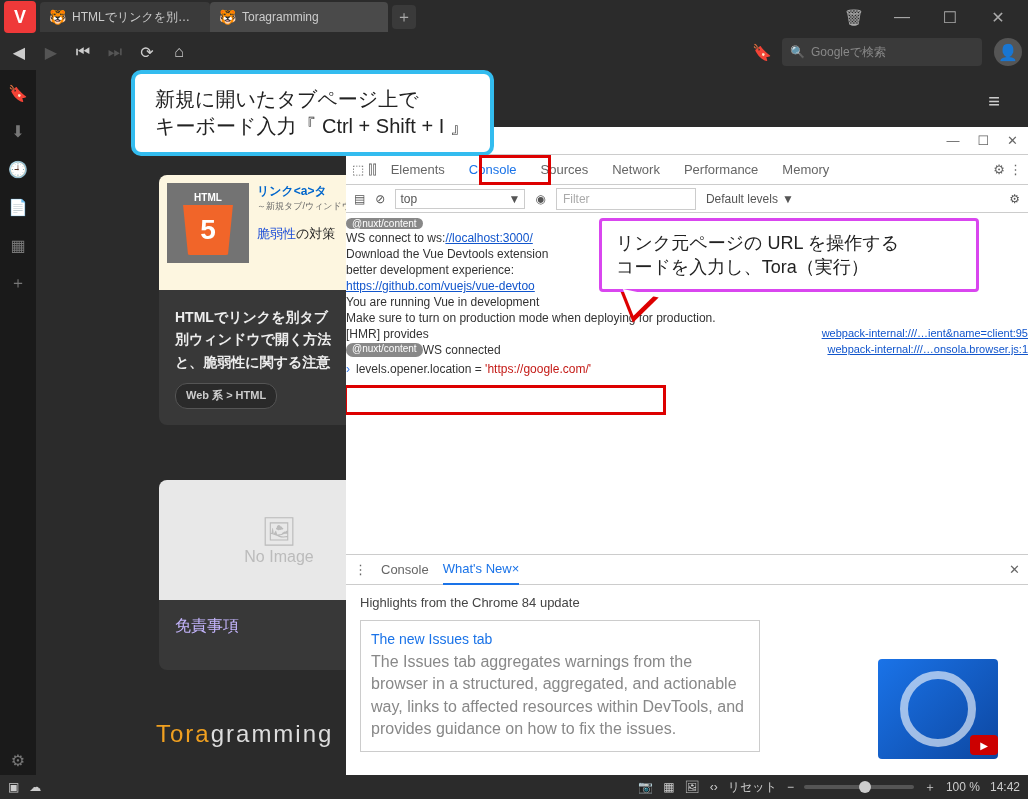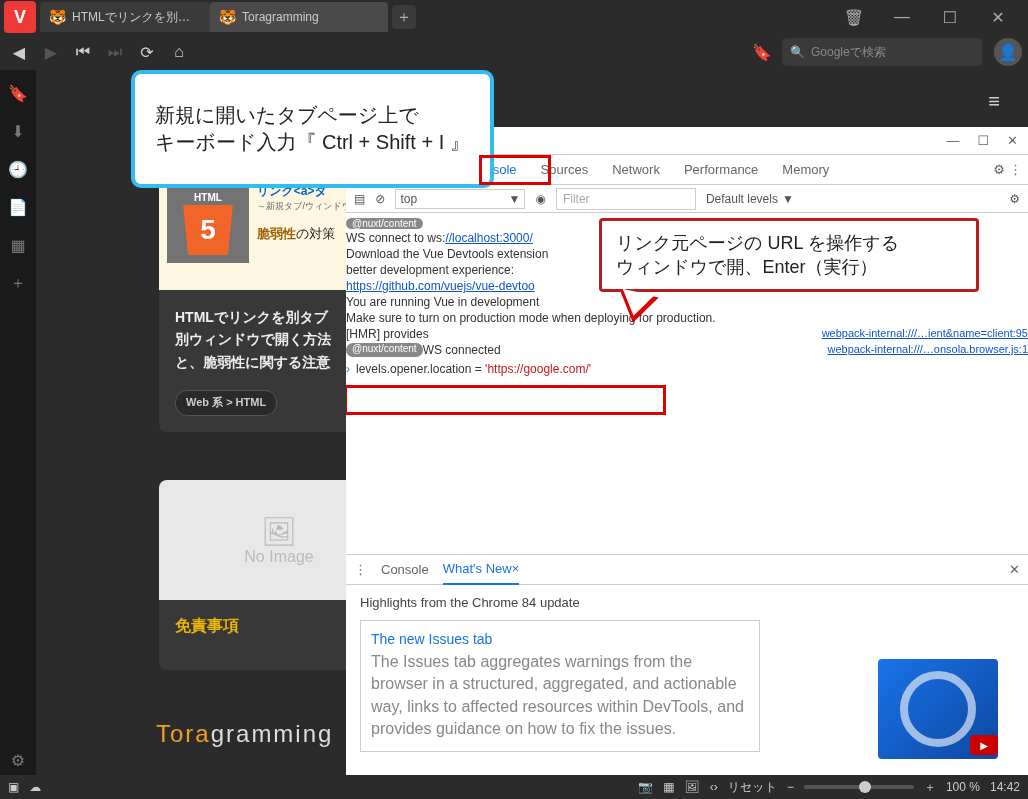--- a/index.html
+++ b/index.html
@@ -19,38 +19,38 @@
 .nav-btn.disabled { color: #555; }
 .addr-bar { flex: 1; height: 26px; background: #2b2b2b; }
 .bookmark-btn { width: 28px; height: 28px; color: #ccc; display: flex; align-items: center; justify-content: center; }
 .search-box { width: 200px; height: 28px; background: #3a3a3a; border-radius: 4px; display: flex; align-items: center; padding: 0 8px; color: #888; font-size: 12px; gap: 6px; }
 .avatar { width: 28px; height: 28px; border-radius: 50%; background: #555; display: flex; align-items: center; justify-content: center; color: #ccc; margin-left: 6px; }
 .main-area { display: flex; height: calc(100% - 34px - 36px - 24px); }
 .sidebar { width: 36px; background: #1a1a1a; display: flex; flex-direction: column; padding-top: 8px; gap: 8px; }
 .sb-item { width: 36px; height: 30px; display: flex; align-items: center; justify-content: center; color: #777; cursor: pointer; }
 .content { flex: 1; background: #282828; position: relative; overflow: hidden; }
 .page-bg { position: absolute; inset: 0; background: #2b2b2b; }
-.callout1 { position: absolute; left: 95px; top: 0px; background: #fff; border: 4px solid #33bcef; border-radius: 10px; padding: 28px 20px; font-size: 20px; color: #222; z-index: 50; }
-.callout2 { position: absolute; left: 563px; top: 148px; background: #fff; border: 3px solid #b91c1c; border-radius: 4px; padding: 10px 14px; font-size: 18px; color: #222; z-index: 50; width: 380px; }
+.callout1 { position: absolute; left: 95px; top: 0px; background: #fff; border: 4px solid #33bcef; border-radius: 10px; padding: 12px 20px; font-size: 20px; color: #222; z-index: 50; }
+.callout2 { position: absolute; left: 563px; top: 148px; background: #fff; border: 3px solid #d946ef; border-radius: 4px; padding: 10px 14px; font-size: 18px; color: #222; z-index: 50; width: 380px; }
 .callout2-tail { position: absolute; left: 580px; top: 223px; width: 0; height: 0; border-left: 20px solid transparent; border-right: 20px solid transparent; border-top: 30px solid #d00; z-index: 49; transform: rotate(12deg); }
 .callout2-tail2 { position: absolute; left: 584px; top: 222px; width: 0; height: 0; border-left: 16px solid transparent; border-right: 16px solid transparent; border-top: 24px solid #fff; z-index: 50; transform: rotate(12deg); }
 .article-card { position: absolute; left: 123px; top: 105px; width: 240px; background: #383838; border-radius: 8px; overflow: hidden; }
 .article-hero { height: 115px; background: #fdf6e0; display: flex; padding: 8px; gap: 8px; }
 .html5-badge { width: 82px; height: 80px; background: #737373; color: #fff; display: flex; flex-direction: column; align-items: center; justify-content: center; font-weight: bold; font-size: 10px; }
 .html5-badge .shield { background: #f16529; width: 50px; height: 50px; clip-path: polygon(0 0, 100% 0, 90% 100%, 50% 110%, 10% 100%); display: flex; align-items: center; justify-content: center; font-size: 28px; color: #fff; margin-top: 2px; }
 .hero-text { font-size: 12px; color: #333; }
 .hero-link { color: #0066cc; font-weight: bold; }
 .hero-sub { font-size: 9px; color: #666; }
 .hero-warn { font-size: 13px; color: #222; margin-top: 12px; }
-.hero-warn .red { color: #a16207; font-weight: bold; }
+.hero-warn .red { color: #1d4ed8; font-weight: normal; }
 .article-body { padding: 16px; color: #eee; font-size: 14px; font-weight: bold; line-height: 1.6; }
-.tag-badge { display: inline-block; background: #2a2a2a; border: 1px solid #555; border-radius: 12px; padding: 3px 10px; font-size: 11px; color: #ccc; margin-top: 17px; }
+.tag-badge { display: inline-block; background: #2a2a2a; border: 1px solid #555; border-radius: 12px; padding: 3px 10px; font-size: 11px; color: #ccc; margin-top: 10px; }
 .noimage-card { position: absolute; left: 123px; top: 410px; width: 240px; height: 190px; background: #383838; border-radius: 8px; }
 .noimage-top { height: 120px; background: #e8e8e8; display: flex; flex-direction: column; align-items: center; justify-content: center; color: #bbb; border-radius: 8px 8px 0 0; }
-.noimage-label { padding: 16px; color: #eab308; font-weight: bold; }
+.noimage-label { padding: 16px; color: #c4b5fd; font-weight: normal; }
 .brand { position: absolute; left: 120px; top: 650px; font-family: monospace; font-size: 24px; letter-spacing: 2px; }
 .brand .t { color: #f0a020; }
 .brand .rest { color: #ddd; }
 .hamburger { position: absolute; right: 28px; top: 20px; color: #ccc; font-size: 20px; z-index: 5; }
 .devtools { position: absolute; left: 310px; top: 57px; right: 0; bottom: 0; background: #fff; display: flex; flex-direction: column; z-index: 40; }
 .dt-urlbar { height: 28px; background: #fff; border-bottom: 1px solid #ccc; display: flex; align-items: center; padding: 0 10px; font-size: 13px; color: #444; justify-content: space-between; }
 .dt-url-controls { display: flex; gap: 18px; color: #666; }
 .dt-tabs { height: 30px; display: flex; align-items: center; border-bottom: 1px solid #ccc; padding: 0 6px; gap: 4px; font-size: 13px; color: #666; }
 .dt-tab { padding: 0 10px; height: 30px; display: flex; align-items: center; cursor: pointer; }
 .dt-tab.console-active { color: #1a73e8; }
@@ -277,21 +277,21 @@
     </div>
 
     <div class="console-highlight" style="left:443px; top:85px; width:72px; height:30px;"></div>
 
     <div class="callout1">
       <div>新規に開いたタブページ上で</div>
       <div>キーボード入力『 Ctrl + Shift + I 』</div>
     </div>
     <div class="callout2">
       <div>リンク元ページの URL を操作する</div>
-      <div>ウィンドウで開、Enter（実行）</div>
+      <div>コードを入力し、Tora（実行）</div>
     </div>
     <div class="callout2-tail"></div>
     <div class="callout2-tail2"></div>
   </div>
 </div>
 
 <div class="statusbar">
   <span>▣</span>
   <span>☁</span>
   <div class="sb-spacer"></div>

